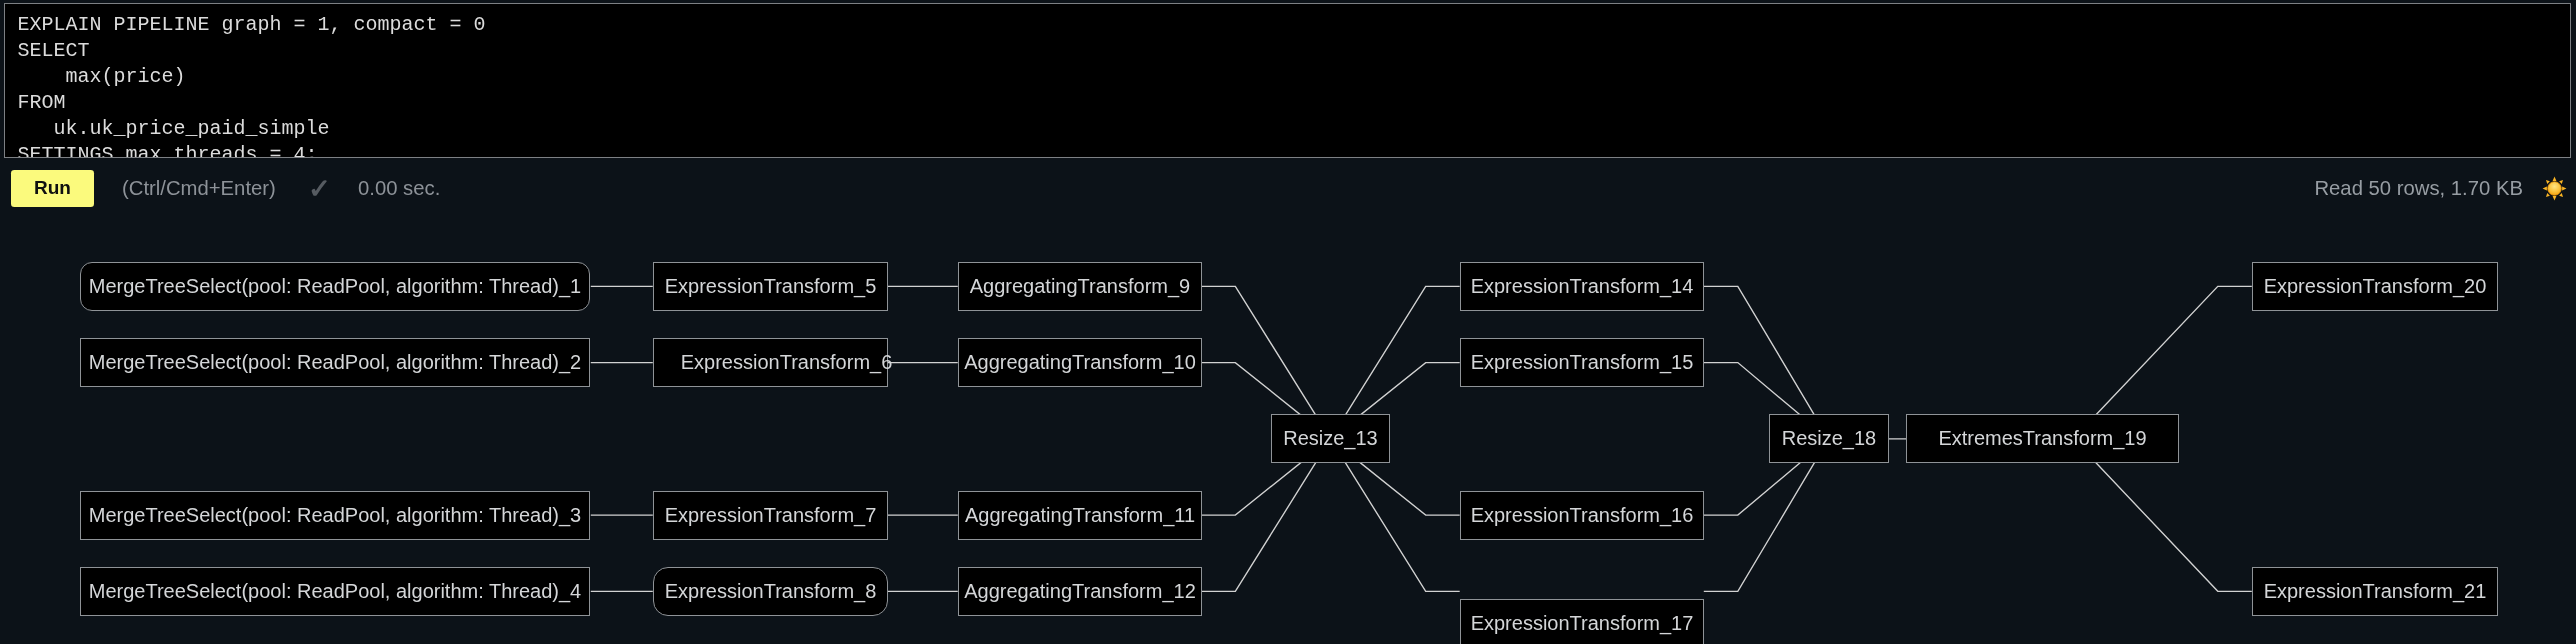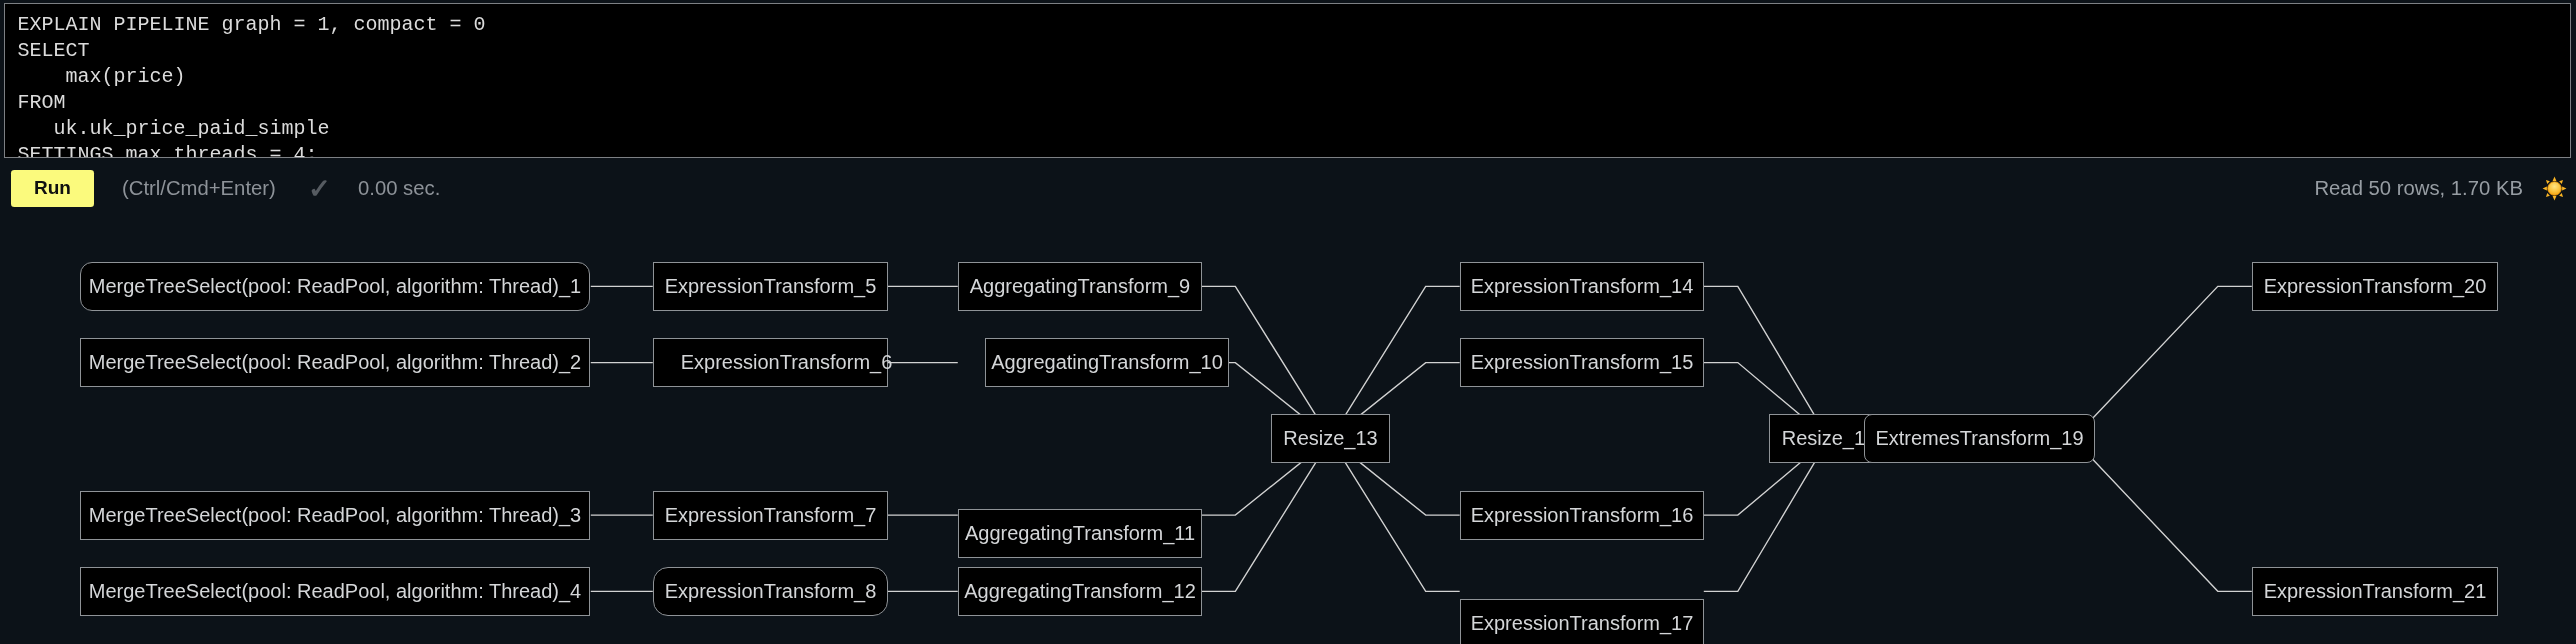--- a/index.html
+++ b/index.html
@@ -172,29 +172,29 @@
 <div class="graph-node" style="left:80px;  top:338px;  width:510px;">MergeTreeSelect(pool: ReadPool, algorithm: Thread)_2</div>
 <div class="graph-node" style="left:80px;  top:491px;  width:510px;">MergeTreeSelect(pool: ReadPool, algorithm: Thread)_3</div>
 <div class="graph-node" style="left:80px;  top:567px; width:510px;">MergeTreeSelect(pool: ReadPool, algorithm: Thread)_4</div>
 
 <div class="graph-node" style="left:653px; top:262px;  width:235px;">ExpressionTransform_5</div>
 <div class="graph-node" style="left:653px; top:338px;  width:235px;padding-left:32px;">ExpressionTransform_6</div>
 <div class="graph-node" style="left:653px; top:491px;  width:235px;">ExpressionTransform_7</div>
 <div class="graph-node" style="left:653px; top:567px; width:235px;border-radius:15px;">ExpressionTransform_8</div>
 
 <div class="graph-node" style="left:958px; top:262px;  width:244px;">AggregatingTransform_9</div>
-<div class="graph-node" style="left:958px; top:338px;  width:244px;margin-left:27px;">AggregatingTransform_10</div>
-<div class="graph-node" style="left:958px; top:491px;  width:244px;margin-top:18px;">AggregatingTransform_11</div>
+<div class="graph-node" style="left:958px; top:338px;  width:244px;">AggregatingTransform_10</div>
+<div class="graph-node" style="left:958px; top:491px;  width:244px;">AggregatingTransform_11</div>
 <div class="graph-node" style="left:958px; top:567px; width:244px;">AggregatingTransform_12</div>
 
 <div class="graph-node" style="left:1271px; top:414px;  width:119px;">Resize_13</div>
 
 <div class="graph-node" style="left:1460px; top:262px;  width:244px;">ExpressionTransform_14</div>
 <div class="graph-node" style="left:1460px; top:338px;  width:244px;">ExpressionTransform_15</div>
 <div class="graph-node" style="left:1460px; top:491px;  width:244px;">ExpressionTransform_16</div>
 <div class="graph-node" style="left:1460px; top:599px; width:244px;">ExpressionTransform_17</div>
 
 <div class="graph-node" style="left:1769px; top:414px;  width:120px;">Resize_18</div>
-<div class="graph-node" style="left:1864px; top:414px;  width:231px;border-radius:8px;">ExtremesTransform_19</div>
+<div class="graph-node" style="left:1906px; top:414px;  width:273px;">ExtremesTransform_19</div>
 
 <div class="graph-node" style="left:2252px; top:262px;  width:246px;">ExpressionTransform_20</div>
 <div class="graph-node" style="left:2252px; top:567px; width:246px;">ExpressionTransform_21</div>
 
 
 </body></html>

